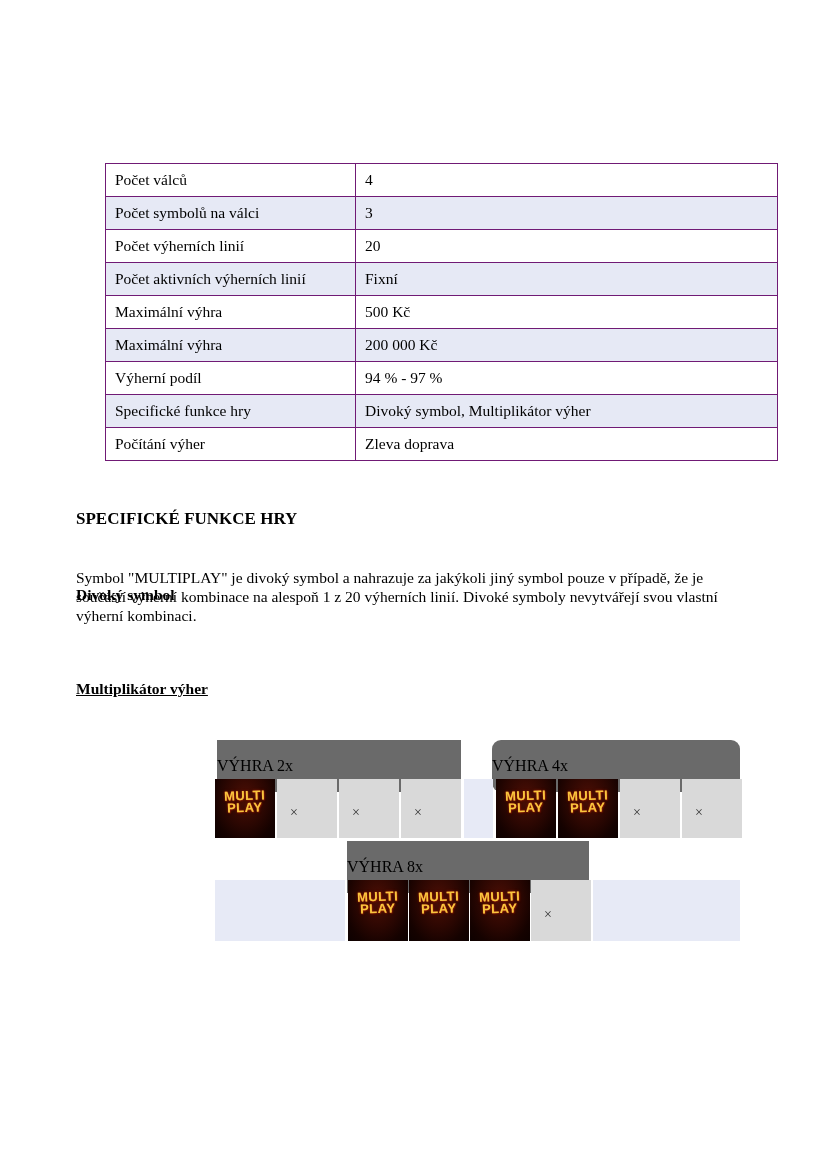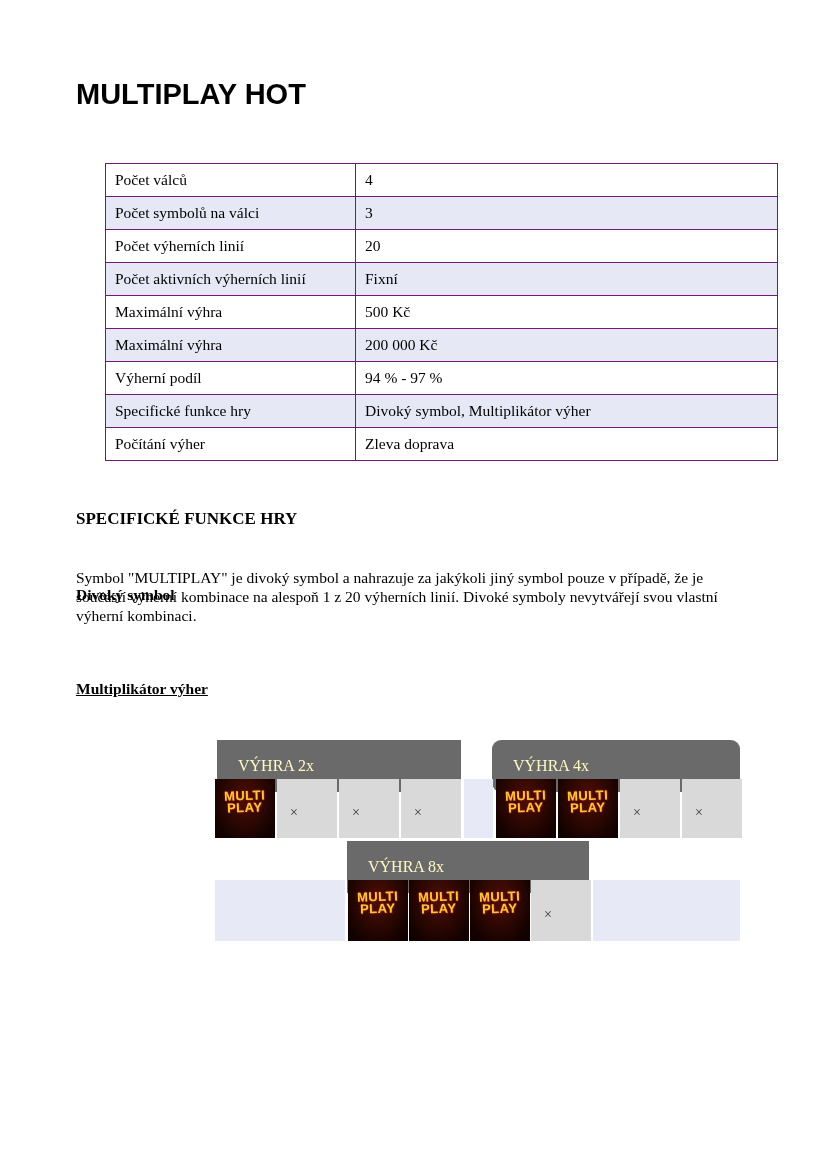--- a/index.html
+++ b/index.html
@@ -74,25 +74,25 @@
   
   .mult-block {
     position: absolute;
     left: 215px; top: 740px;
     width: 525px; height: 202px;
   }
   .win-header {
     position: absolute;
     height: 52px;
     background: #6a6a6a;
-    color: #fef9c3;
+    color: #000000;
     font-size: 16px;
     display: flex;
     align-items: center;
-    padding-left: 21px;
+    padding-left: 0;
   }
   .wh-2x { left: 2px;  top: 0;    width: 244px; }
   .wh-4x { left: 277px; top: 0;   width: 248px; border-radius: 9px; }
   .wh-8x { left: 132px; top: 101px; width: 242px; }
 
   .cell {
     position: absolute;
     width: 60px; height: 59px;
   }
   .cell.x-cell {
@@ -128,21 +128,20 @@
   }
   .lav-sep  { left: 249px; top: 39px;  width: 29px;  height: 59px; }
   .lav-left { left: 0;     top: 140px; width: 130px; height: 61px; }
   .lav-right{ left: 378px; top: 140px; width: 147px; height: 61px; }
 </style>
 </head>
 <body>
 
 <div class="page">
 
-  <div class="doc-title">MULTIPLAY HOT</div>
 
 
   <table class="info">
     <tbody id="info-table-body">
         <tr>
           <td class="col-label">Počet válců</td>
           <td>4</td>
         </tr>
         <tr class="alt">
           <td class="col-label">Počet symbolů na válci</td>

